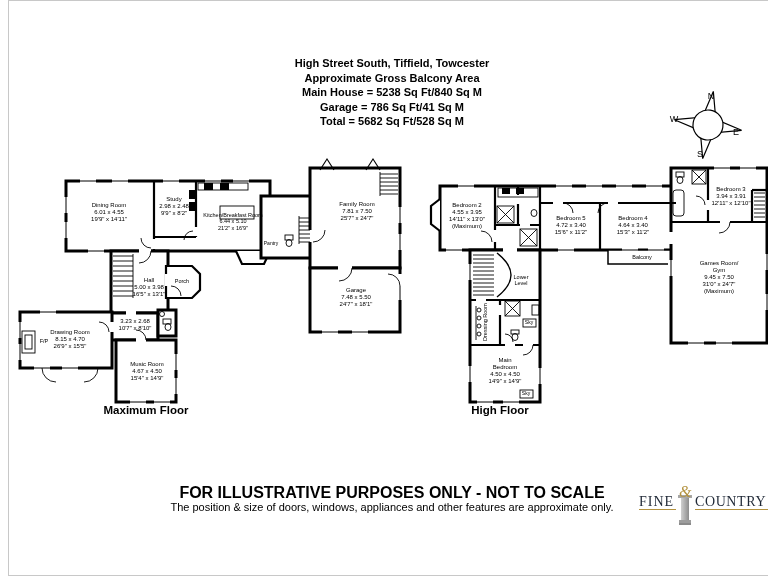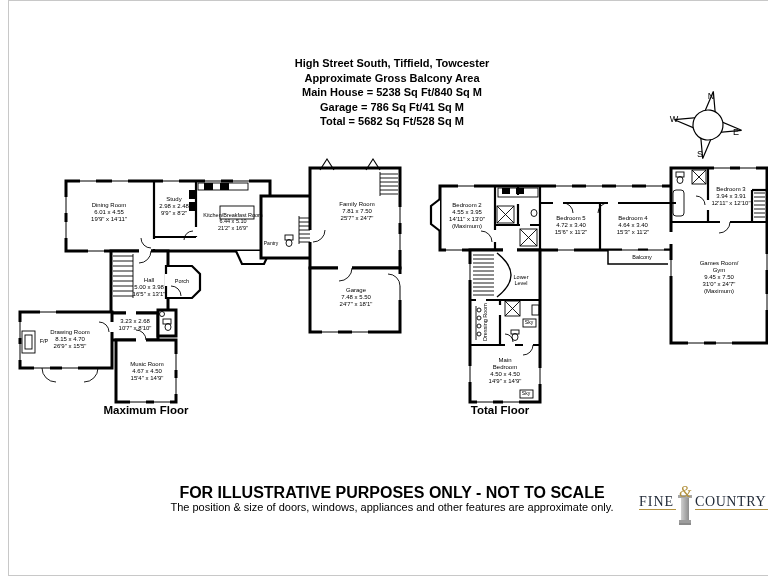--- a/index.html
+++ b/index.html
@@ -464,21 +464,21 @@
     <span>Bedroom</span>
     <span>4.50 x 4.50</span>
     <span>14'9" x 14'9"</span>
   </div>
   <div class="room-label t5" style="left:518px;top:394px">
     <span>Sky</span>
   </div>
   <div class="room-label t55" style="left:634px;top:257px">
     <span>Balcony</span>
   </div>
-  <div class="floor-caption" style="left:492px;top:404px">Total Floor</div>
+  <div class="floor-caption" style="left:492px;top:404px">High Floor</div>
 
   <div class="footer">
     <span class="f1">FOR ILLUSTRATIVE PURPOSES ONLY - NOT TO SCALE</span>
     <span class="f2">The position &amp; size of doors, windows, appliances and other features are approximate only.</span>
   </div>
 
   <div class="logo">
     <span class="logo-word w1">FINE</span>
     <span class="logo-amp">&amp;</span>
     <div class="logo-col">

